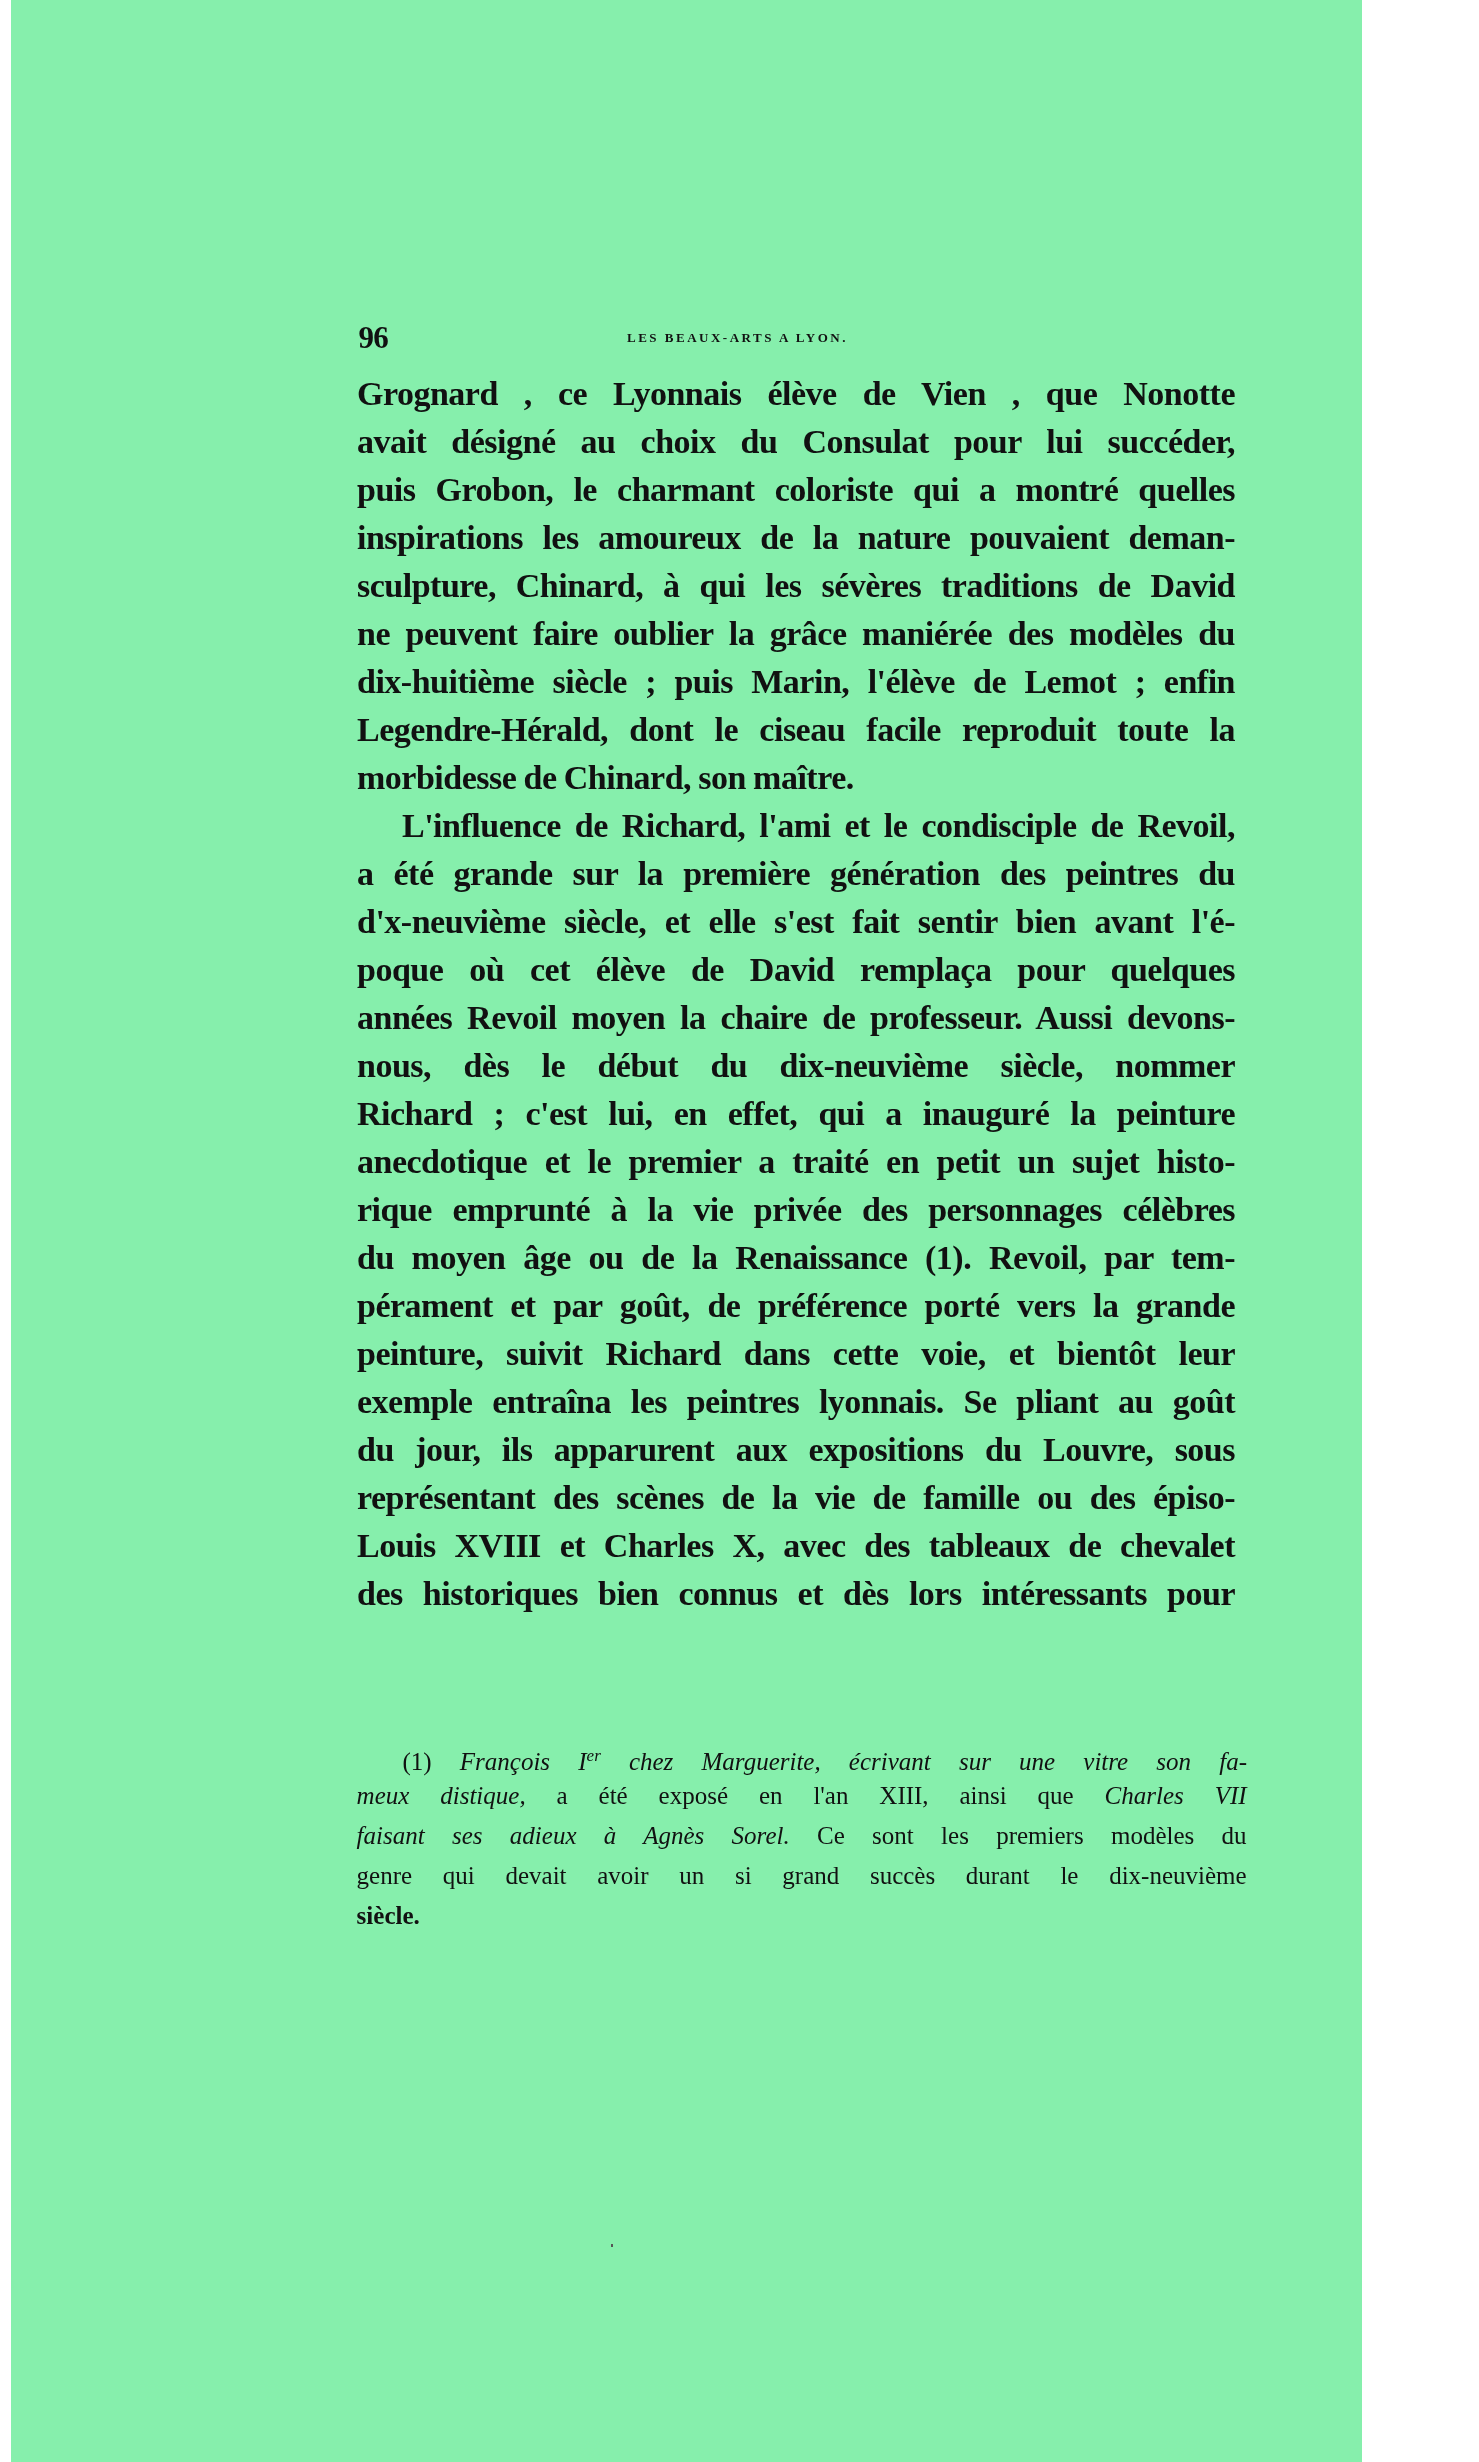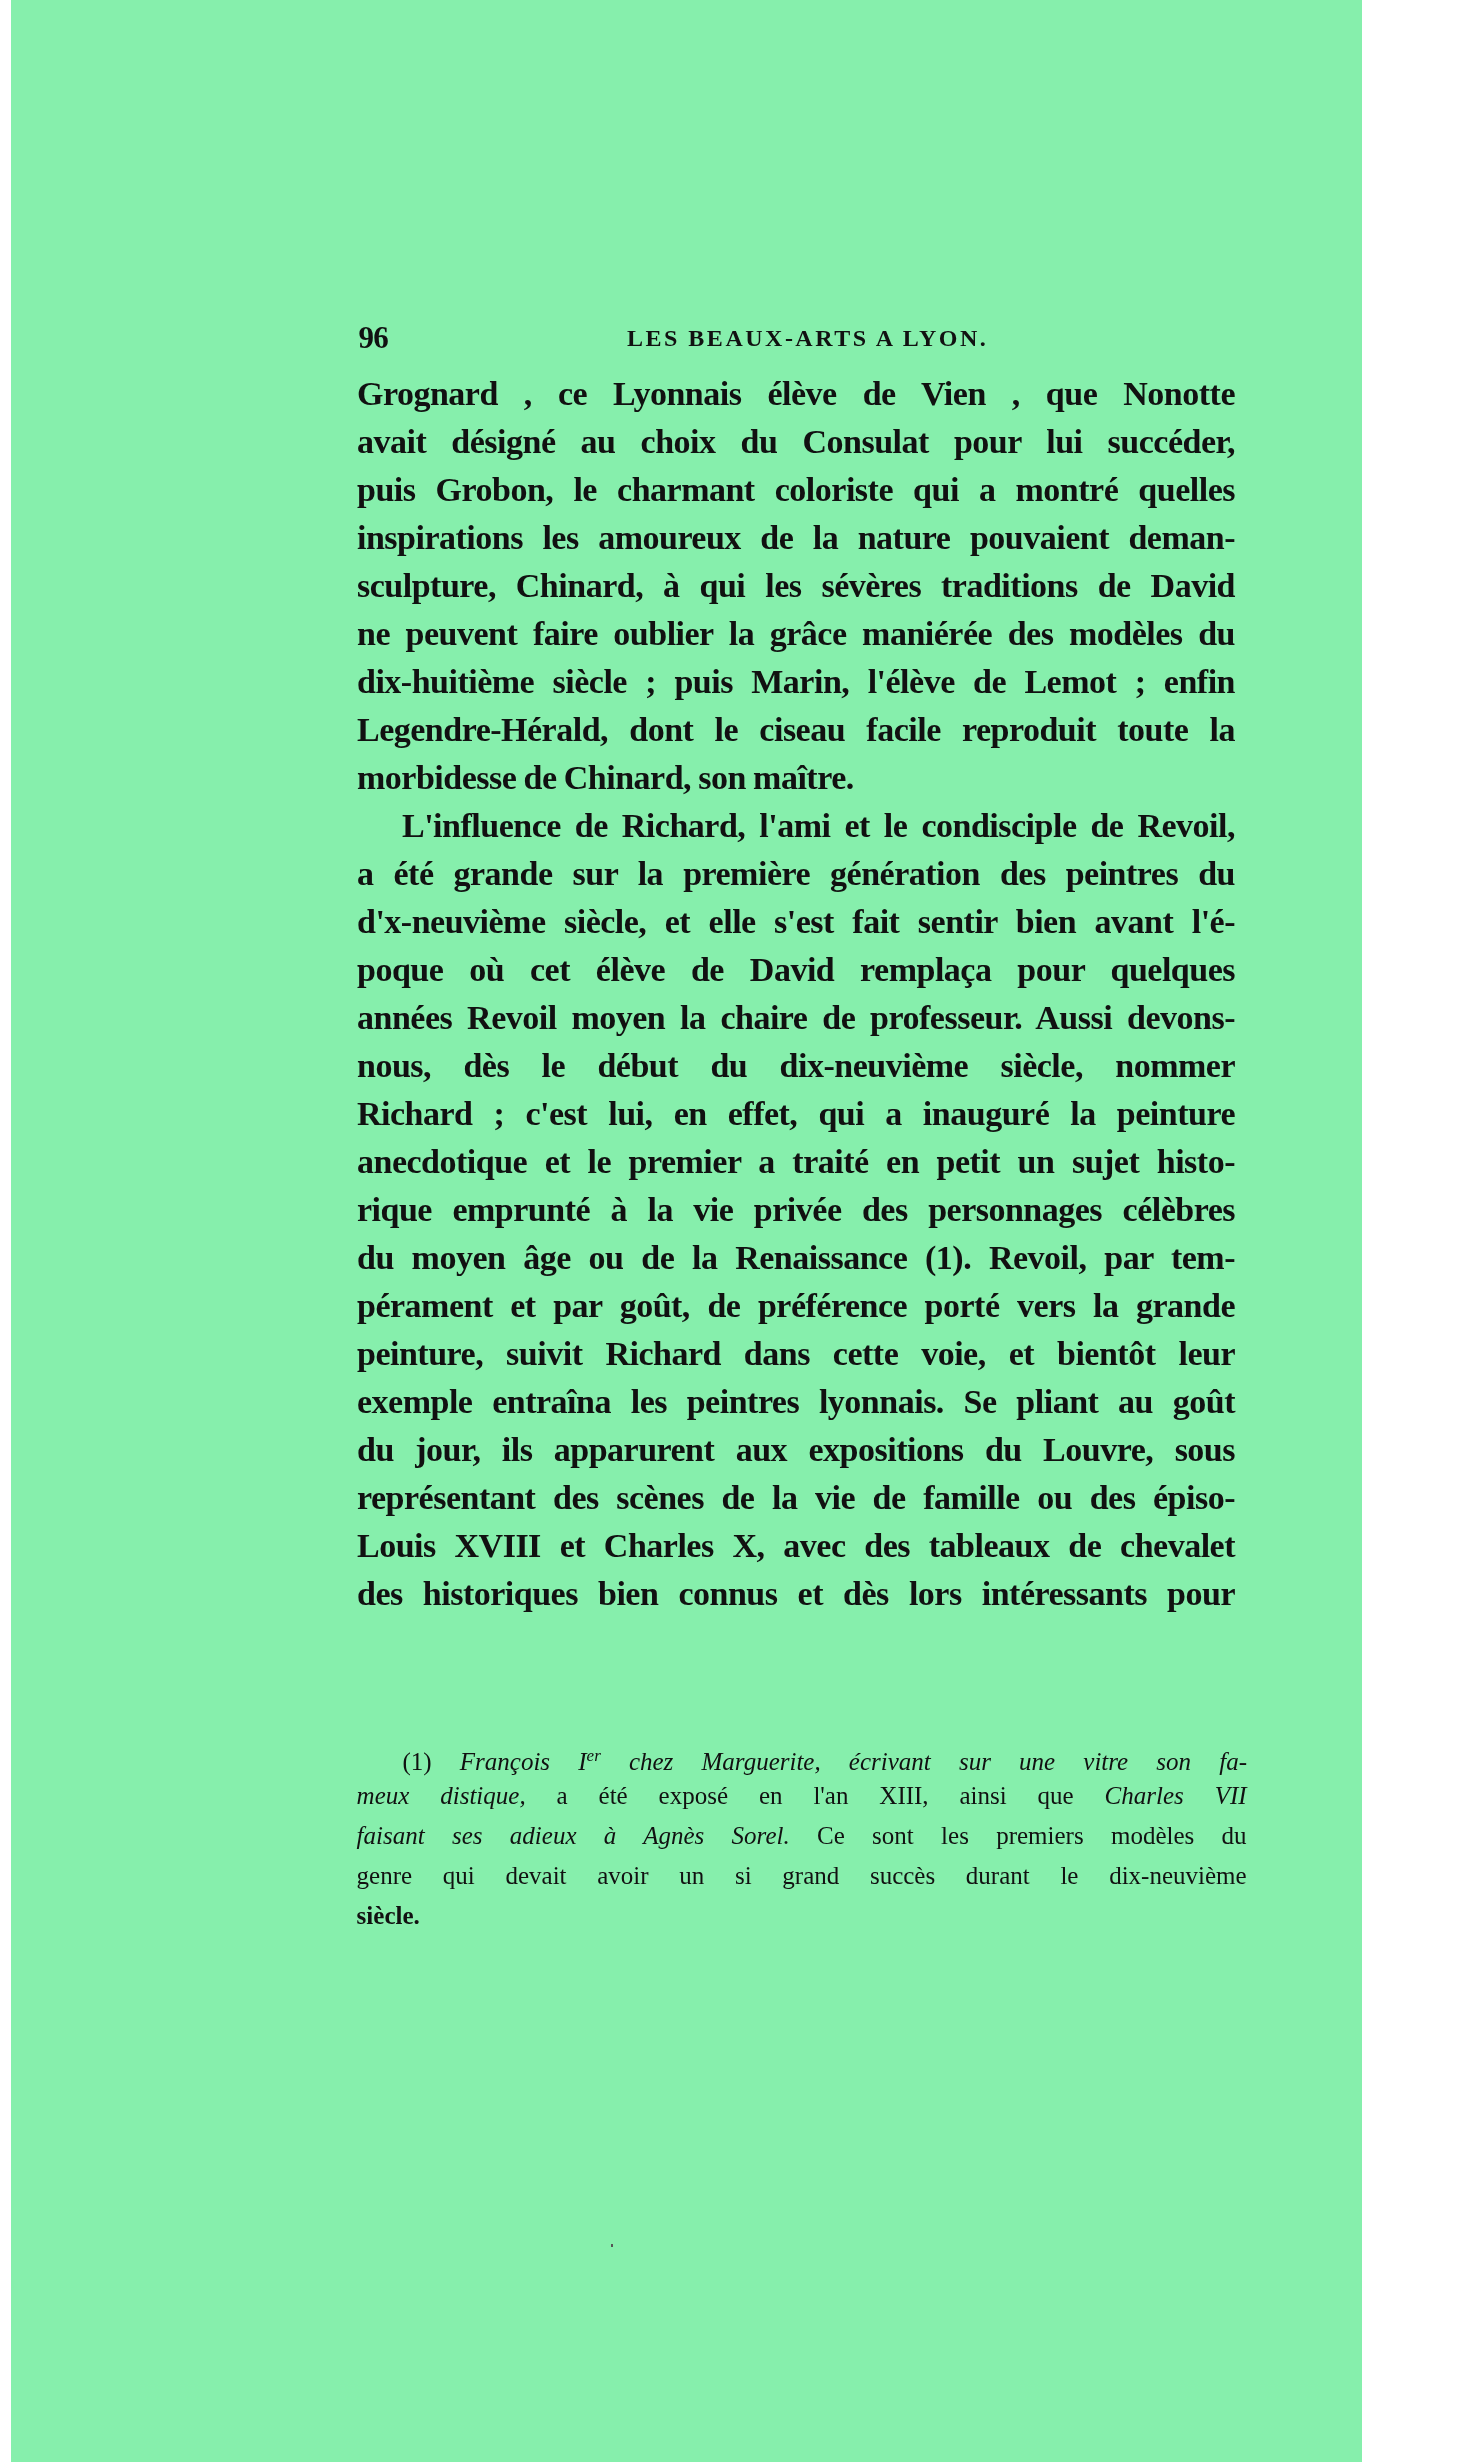--- a/index.html
+++ b/index.html
@@ -3,21 +3,21 @@
 <meta charset="utf-8">
 <style>
   html, body { margin: 0; padding: 0; background: #ffffff; }
   body {
     width: 1479px; height: 2462px; position: relative; overflow: hidden;
     font-family: "Liberation Serif", "DejaVu Serif", serif; color: #111111;
   }
   .page { position: absolute; left: 0; top: 0; width: 1351px; height: 2462px; background: #86efac; margin-left: 11px; }
   .header { position: absolute; left: 346px; top: 321px; width: 877px; height: 33px; }
   .page-number { position: absolute; left: 1.6px; top: 0; font-size: 31px; font-weight: bold; line-height: 33px; letter-spacing: -0.8px; }
-  .running-title { position: absolute; left: 270px; top: 4.9px; font-size: 24px; font-weight: bold; line-height: 24.5px; letter-spacing: 2.5px; }
+  .running-title { position: absolute; left: 270px; top: 4.9px; font-size: 13px; font-weight: bold; line-height: 24.5px; letter-spacing: 2.5px; }
   .body { position: absolute; left: 346px; top: 370px; width: 878px; }
   .line {
     display: block; height: 48px; line-height: 48px; font-size: 34px;
     text-align: justify; text-align-last: justify; white-space: nowrap;
     letter-spacing: -0.5px; word-spacing: -0.8px; overflow: visible; font-weight: bold;
   }
   .line.last { text-align-last: left; }
   .line.indent { padding-left: 45px; }
   .footnotes { position: absolute; left: 362px; top: 1736px; width: 874px; }
   .fn-line {

